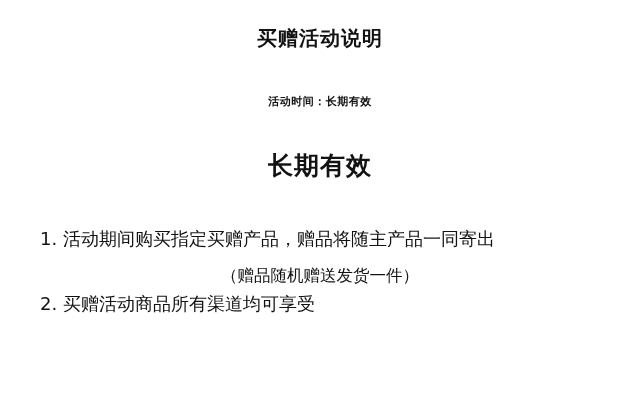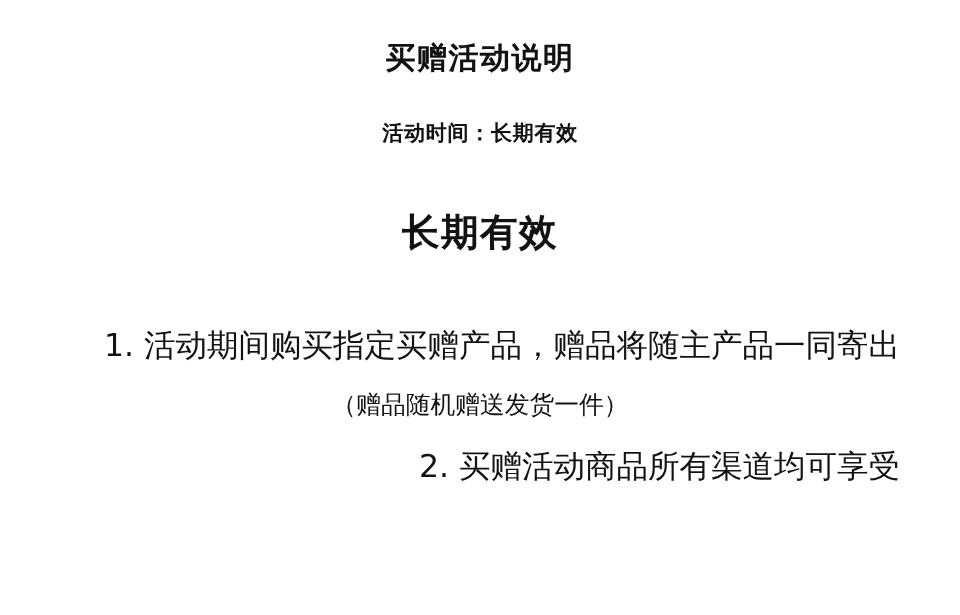--- a/index.html
+++ b/index.html
@@ -26,44 +26,44 @@
   }
   .main-title {
     font-size: 20px;
     font-weight: bold;
     letter-spacing: 1px;
     line-height: 1.2;
     margin-top: 8px;
     text-align: center;
   }
   .subtitle {
-    font-size: 14px;
+    font-size: 11px;
     font-weight: bold;
     letter-spacing: 0.5px;
-    margin-top: 17px;
+    margin-top: 31px;
     text-align: right;
   }
   .section-title {
     font-size: 25px;
     font-weight: bold;
     letter-spacing: 1px;
     margin-top: 40px;
     text-align: center;
   }
   .rules {
     margin: 0;
     padding: 0;
     list-style: none;
     width: 100%;
     margin-top: 23px;
   }
   .rule-item {
-    font-size: 21px;
+    font-size: 18px;
     line-height: 1.45;
-    text-align: right;
+    text-align: left;
     margin-bottom: 11px;
     white-space: nowrap;
   }
   .rule-note {
     font-size: 16.5px;
     line-height: 1.4;
     text-align: center;
     margin-top: 12px;
     white-space: nowrap;
   }
@@ -75,17 +75,17 @@
 
   <h1 class="main-title">买赠活动说明</h1>
 
   <div class="subtitle">活动时间：长期有效</div>
 
   <h2 class="section-title">长期有效</h2>
 
   <ul class="rules">
     <li class="rule-item">1. 活动期间购买指定买赠产品，赠品将随主产品一同寄出</li>
     <li class="rule-note">（赠品随机赠送发货一件）</li>
-    <li class="rule-item" style="margin-top:15px;">2. 买赠活动商品所有渠道均可享受</li>
+    <li class="rule-item" style="margin-top:4px;">2. 买赠活动商品所有渠道均可享受</li>
 
   </ul>
 
 </div>
 
 </body></html>

